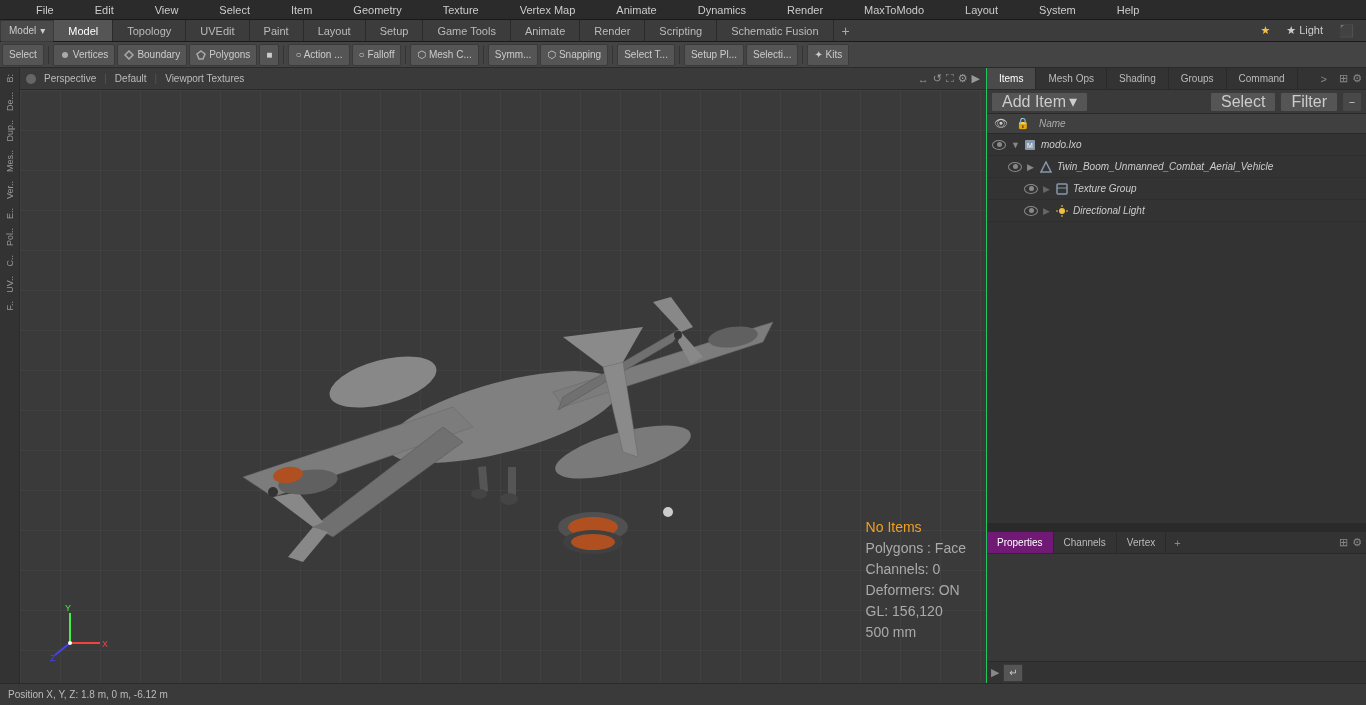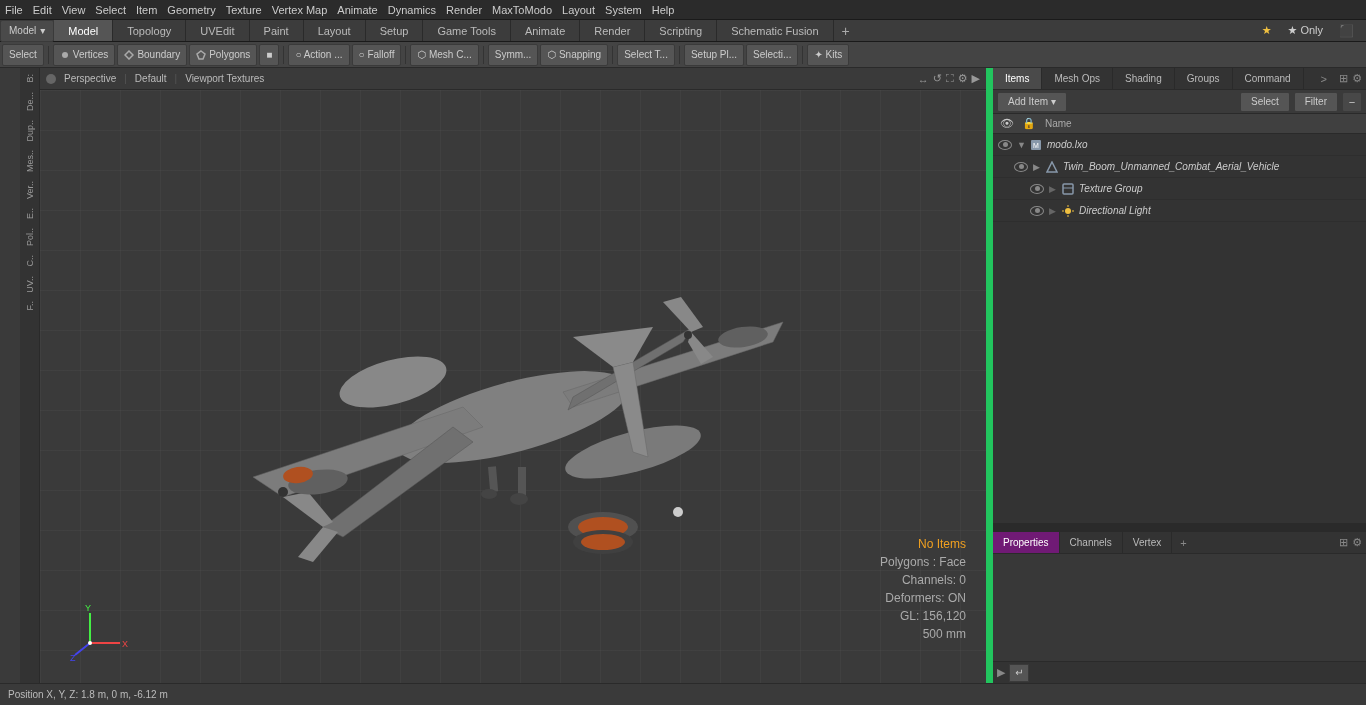--- a/index.html
+++ b/index.html
@@ -11,20 +11,21 @@
       background: #2b2b2b;
       display: flex;
       align-items: center;
       border-bottom: 1px solid #1a1a1a;
     }
     .menu-item {
       padding: 2px 5px;
       cursor: pointer;
       color: #ccc;
       font-size: 11px;
+      margin-left: 31px;
     }
 
     
     #tabsbar {
       height: 22px;
       background: #3c3c3c;
       display: flex;
       align-items: center;
       border-bottom: 1px solid #1a1a1a;
     }
@@ -87,21 +88,20 @@
       gap: 3px;
       border-radius: 2px;
       white-space: nowrap;
     }
     .toolbar-sep { width: 1px; height: 18px; background: #333; margin: 0 2px; }
 
     
     #main {
       display: flex;
       height: calc(705px - 20px - 22px - 26px - 22px);
-      margin-left: 20px;
     }
 
     
     #left-sidebar {
       width: 20px;
       background: #333;
       border-right: 1px solid #2a2a2a;
       display: flex;
       flex-direction: column;
       align-items: center;
@@ -175,22 +175,22 @@
       display: flex;
       align-items: center;
       justify-content: center;
     }
 
     
     #viewport-status {
       position: absolute;
       bottom: 40px;
       right: 20px;
-      text-align: right;
-      font-size: 12px;
+      text-align: left;
+      font-size: 14px;
       color: #aaa;
       line-height: 1.5;
     }
     .status-highlight { color: #f0a020; }
 
     
     #axis-indicator {
       position: absolute;
       bottom: 20px;
       left: 30px;
@@ -207,21 +207,21 @@
       align-items: center;
       padding: 0 8px;
       font-size: 10px;
       color: #bbb;
     }
 
     
     #right-panel {
       width: 380px;
       background: #3c3c3c;
-      border-left: 7px solid #22c55e;
+      border-left: 1px solid #22c55e;
       display: flex;
       flex-direction: column;
     }
 
     
     #panel-tabs {
       height: 22px;
       background: #333;
       display: flex;
       align-items: center;
@@ -254,21 +254,21 @@
       padding: 0 4px;
       gap: 4px;
       border-bottom: 1px solid #2a2a2a;
     }
     .items-btn {
       height: 20px;
       padding: 0 10px;
       background: #555;
       border: 1px solid #3a3a3a;
       color: #ccc;
-      font-size: 10px;
+      font-size: 16px;
       cursor: pointer;
       border-radius: 2px;
       display: flex;
       align-items: center;
       gap: 3px;
     }
     .items-btn-right {
       margin-left: auto;
       display: flex;
       gap: 4px;
@@ -291,21 +291,21 @@
     #items-list-header {
       height: 20px;
       background: #404040;
       display: flex;
       align-items: center;
       padding: 0 4px;
       border-bottom: 1px solid #2a2a2a;
       font-size: 10px;
       color: #aaa;
     }
-    .list-header-col { flex: 1; padding: 0 4px; }
+    .list-header-col { flex: 1; padding: 0 4px; font-style: italic; }
 
     
     #items-list {
       flex: 1;
       overflow-y: auto;
       background: #333;
     }
     .items-list-row {
       height: 22px;
       display: flex;
@@ -490,21 +490,21 @@
   <div class="tab-item">Layout</div>
   <div class="tab-item">Setup</div>
   <div class="tab-item">Game Tools</div>
   <div class="tab-item">Animate</div>
   <div class="tab-item">Render</div>
   <div class="tab-item">Scripting</div>
   <div class="tab-item">Schematic Fusion</div>
   <div class="tab-plus">+</div>
   <div class="tab-right-group">
     <span class="tab-star">★</span>
-    <span class="tab-only">★ Only</span>
+    <span class="tab-only">★ Light</span>
     <span class="tab-icon-btn">⬛</span>
   </div>
 </div>
 
 <div id="toolbar">
   <div class="toolbar-btn">Select</div>
   <div class="toolbar-sep"></div>
   <div class="toolbar-btn">
     <svg width="10" height="10" viewBox="0 0 10 10">
         <circle cx="5" cy="5" r="3" fill="#aaa"></circle>

